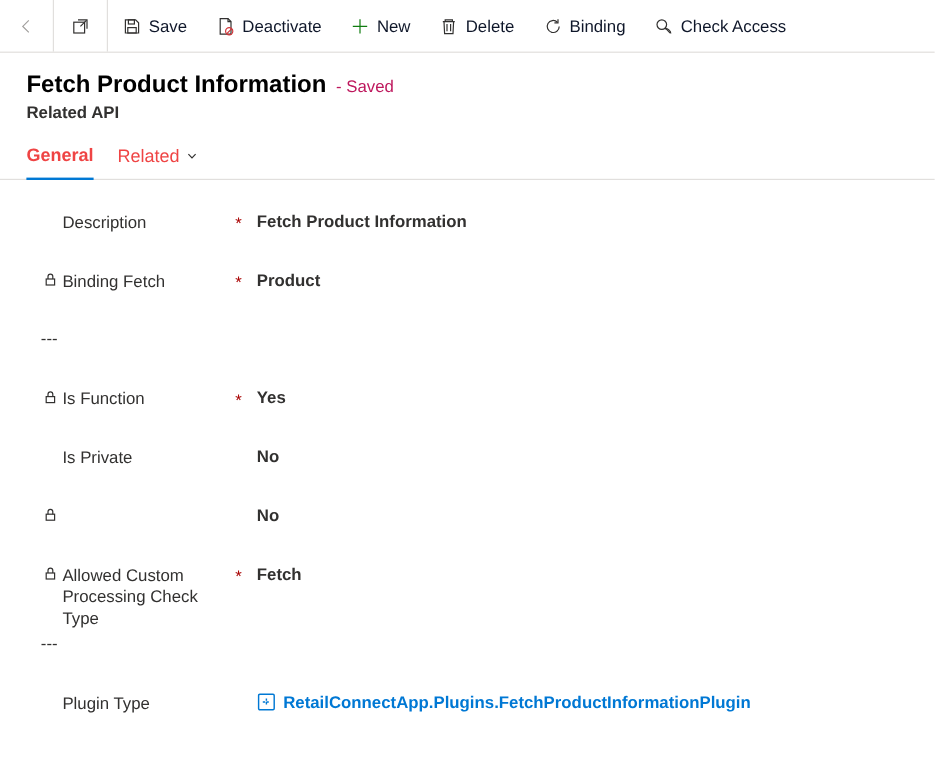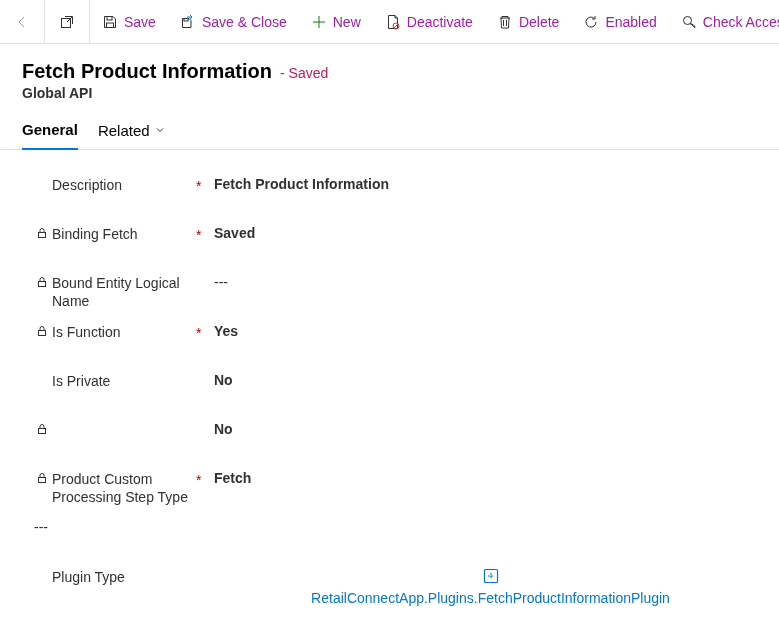--- a/index.html
+++ b/index.html
@@ -19,21 +19,21 @@
     align-items: stretch;
     height: 44px;
     border-bottom: 1px solid #e1dfdd;
   }
   .cmdbtn {
     display: flex;
     align-items: center;
     padding: 0 12px;
     gap: 6px;
     font-size: 14px;
-    color: #a21caf;
+    color: #0f172a;
     cursor: pointer;
     white-space: nowrap;
   }
   .cmdbtn.navback {
     color: #a19f9d;
     border-right: 1px solid #e1dfdd;
     padding: 0 14px;
   }
   .cmdbtn.popout {
     border-right: 1px solid #e1dfdd;
@@ -71,21 +71,21 @@
   
   .tabs {
     display: flex;
     gap: 20px;
     padding: 14px 22px 0 22px;
     border-bottom: 1px solid #e1dfdd;
   }
   .tab {
     padding-bottom: 10px;
     font-size: 15px;
-    color: #000000;
+    color: #ef4444;
     cursor: pointer;
     display: flex;
     align-items: center;
     gap: 4px;
   }
   .tab.active {
     font-weight: 600;
     border-bottom: 2px solid #0078d4;
     margin-bottom: -1px;
   }
@@ -128,25 +128,24 @@
     padding-left: 2px;
   }
   .value-col {
     flex: 1;
     padding-top: 2px;
   }
   .value-bold { font-weight: 600; }
   .value-dash { color: #323130; }
   .value-link {
     color: #0078d4;
-    font-weight: 400;
+    font-weight: 700;
     display: flex;
     align-items: center;
     gap: 6px;
-    flex-direction: column;
   }
   .value-link svg { flex-shrink:0; }
 </style>
 </head>
 <body>
 
 <div class="cmdbar">
   <div class="cmdbtn navback">
     <svg width="16" height="16" viewBox="0 0 16 16" fill="none" stroke="#a19f9d" stroke-width="1">
         <path d="M10 3 L5 8 L10 13"></path>
@@ -162,72 +161,64 @@
   <div class="cmdbtn">
     <svg width="16" height="16" viewBox="0 0 16 16" fill="none" stroke="#323130" stroke-width="1">
         <path d="M2.5 2.5 H11 L13.5 5 V13.5 H2.5 Z"></path>
         <rect x="5" y="2.5" width="5" height="3.5"></rect>
         <rect x="4.5" y="9" width="7" height="4.5"></rect>
       </svg>
     <span>Save</span>
   </div>
   <div class="cmdbtn">
     <svg width="16" height="16" viewBox="0 0 16 16" fill="none" stroke="#323130" stroke-width="1">
-        <path d="M2.5 4.5 H9 L11 6.5 V13.5 H2.5 Z"></path>
-        <rect x="4" y="4.5" width="4" height="2.5"></rect>
-        <path stroke="#0078d4" d="M10 1 L12 3 L10 5 M12 3 H7"></path>
-      </svg>
-    <span>Save &amp; Close</span>
-  </div>
-  <div class="cmdbtn">
-    <svg width="16" height="16" viewBox="0 0 16 16" fill="none" stroke="#107c10" stroke-width="1">
-        <path d="M8 2 V14 M2 8 H14"></path>
-      </svg>
-    <span>New</span>
-  </div>
-  <div class="cmdbtn">
-    <svg width="16" height="16" viewBox="0 0 16 16" fill="none" stroke="#323130" stroke-width="1">
         <path d="M3.5 1.5 H10 L12.5 4 V14.5 H3.5 Z"></path>
         <path d="M10 1.5 V4 H12.5"></path>
         <circle cx="11" cy="12" r="3" stroke="#d13438"></circle>
         <path stroke="#d13438" d="M9 14 L13 10"></path>
       </svg>
     <span>Deactivate</span>
   </div>
   <div class="cmdbtn">
+    <svg width="16" height="16" viewBox="0 0 16 16" fill="none" stroke="#107c10" stroke-width="1">
+        <path d="M8 2 V14 M2 8 H14"></path>
+      </svg>
+    <span>New</span>
+  </div>
+  <div class="cmdbtn">
     <svg width="16" height="16" viewBox="0 0 16 16" fill="none" stroke="#323130" stroke-width="1">
         <path d="M3 4 H13 M5 4 V2.5 H11 V4 M4 4 L4.5 14 H11.5 L12 4 M6.5 6 V12 M9.5 6 V12"></path>
       </svg>
     <span>Delete</span>
   </div>
   <div class="cmdbtn">
     <svg width="16" height="16" viewBox="0 0 16 16" fill="none" stroke="#323130" stroke-width="1">
         <path d="M13 8 A5 5 0 1 1 11.5 4.5"></path>
         <path d="M12 2 V5 H9"></path>
       </svg>
-    <span>Enabled</span>
+    <span>Binding</span>
   </div>
   <div class="cmdbtn">
     <svg width="16" height="16" viewBox="0 0 16 16" fill="none" stroke="#323130" stroke-width="1">
         <circle cx="6.5" cy="6.5" r="4"></circle>
         <path d="M14 14 C14 11 11 9.5 9 10"></path>
         <path d="M9.5 9.5 L13.5 13.5"></path>
       </svg>
     <span>Check Access</span>
   </div>
   <div class="spacer"></div>
 
 </div>
 
 <div class="header">
   <div class="title-row">
     <h1>Fetch Product Information</h1>
     <span class="saved">- Saved</span>
   </div>
-  <div class="subtitle">Global API</div>
+  <div class="subtitle">Related API</div>
 </div>
 
 <div class="tabs">
   <div class="tab active">
     <span>General</span>
   </div>
   <div class="tab">
     <span>Related</span>
     <svg width="12" height="12" viewBox="0 0 12 12" fill="none" stroke="#323130" stroke-width="1">
         <path d="M3 4.5 L6 7.5 L9 4.5"></path>
@@ -250,82 +241,72 @@
     <div class="label-col">
       <span class="lock-col">
         <svg width="12" height="12" viewBox="0 0 12 12" fill="none" stroke="#323130" stroke-width="1">
             <rect x="2.5" y="5.5" width="7" height="5"></rect>
             <path d="M4 5.5 V3.5 A2 2 0 0 1 8 3.5 V5.5"></path>
           </svg>
       </span>
       <span class="label-text">Binding Fetch</span>
       <span class="req-col">*</span>
     </div>
-    <div class="value-col value-bold">Saved</div>
+    <div class="value-col value-bold">Product</div>
+  </div>
+
+  <div class="row">
+    <div class="value-col value-dash">---</div>
   </div>
 
   <div class="row">
     <div class="label-col">
       <span class="lock-col">
         <svg width="12" height="12" viewBox="0 0 12 12" fill="none" stroke="#323130" stroke-width="1">
             <rect x="2.5" y="5.5" width="7" height="5"></rect>
             <path d="M4 5.5 V3.5 A2 2 0 0 1 8 3.5 V5.5"></path>
           </svg>
       </span>
-      <span class="label-text">Bound Entity Logical Name</span>
+      <span class="label-text">Is Function</span>
+      <span class="req-col">*</span>
+    </div>
+    <div class="value-col value-bold">Yes</div>
+  </div>
+
+  <div class="row">
+    <div class="label-col">
+      <span class="lock-col"></span>
+      <span class="label-text">Is Private</span>
       <span class="req-col"></span>
     </div>
-    <div class="value-col value-dash">---</div>
+    <div class="value-col value-bold">No</div>
   </div>
 
   <div class="row">
     <div class="label-col">
       <span class="lock-col">
         <svg width="12" height="12" viewBox="0 0 12 12" fill="none" stroke="#323130" stroke-width="1">
             <rect x="2.5" y="5.5" width="7" height="5"></rect>
             <path d="M4 5.5 V3.5 A2 2 0 0 1 8 3.5 V5.5"></path>
           </svg>
       </span>
-      <span class="label-text">Is Function</span>
-      <span class="req-col">*</span>
-    </div>
-    <div class="value-col value-bold">Yes</div>
-  </div>
-
-  <div class="row">
-    <div class="label-col">
-      <span class="lock-col"></span>
-      <span class="label-text">Is Private</span>
       <span class="req-col"></span>
     </div>
     <div class="value-col value-bold">No</div>
   </div>
 
   <div class="row">
     <div class="label-col">
       <span class="lock-col">
         <svg width="12" height="12" viewBox="0 0 12 12" fill="none" stroke="#323130" stroke-width="1">
             <rect x="2.5" y="5.5" width="7" height="5"></rect>
             <path d="M4 5.5 V3.5 A2 2 0 0 1 8 3.5 V5.5"></path>
           </svg>
       </span>
-      <span class="req-col"></span>
-    </div>
-    <div class="value-col value-bold">No</div>
-  </div>
-
-  <div class="row">
-    <div class="label-col">
-      <span class="lock-col">
-        <svg width="12" height="12" viewBox="0 0 12 12" fill="none" stroke="#323130" stroke-width="1">
-            <rect x="2.5" y="5.5" width="7" height="5"></rect>
-            <path d="M4 5.5 V3.5 A2 2 0 0 1 8 3.5 V5.5"></path>
-          </svg>
-      </span>
-      <span class="label-text">Product Custom Processing Step Type</span>
+      <span class="label-text">Allowed Custom Processing Check Type</span>
       <span class="req-col">*</span>
     </div>
     <div class="value-col value-bold">Fetch</div>
   </div>
 
   <div class="row">
     <div class="value-col value-dash">---</div>
   </div>
 
   <div class="row">

